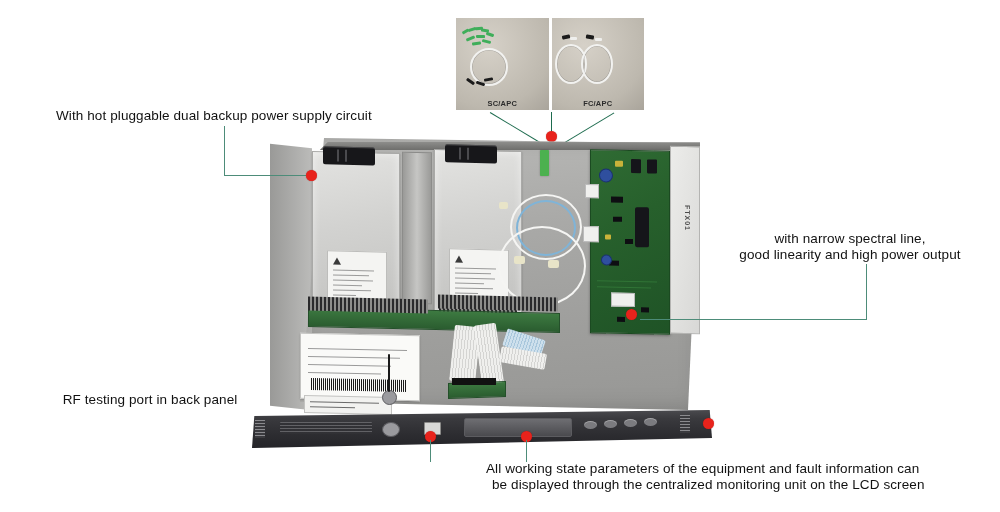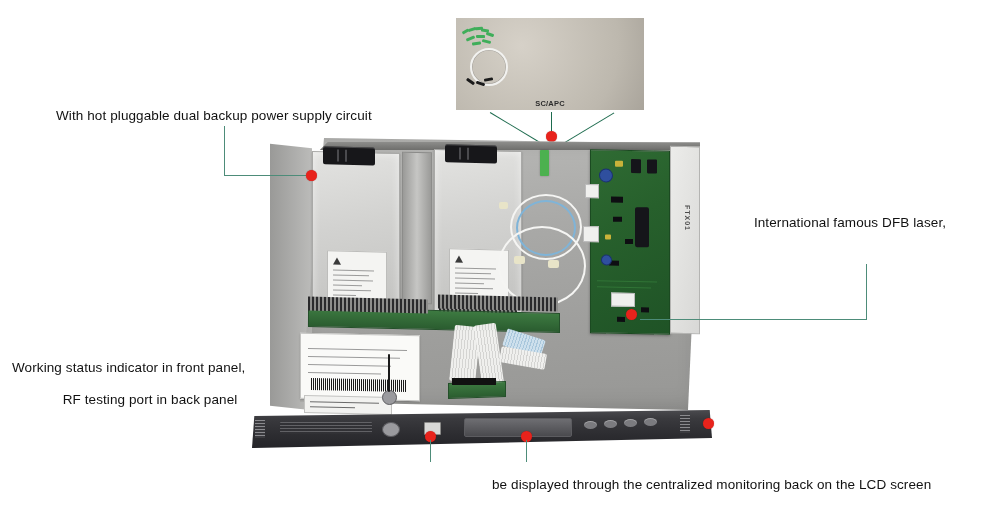--- a/index.html
+++ b/index.html
@@ -253,20 +253,30 @@
       <div class="conn green" style="left:10px;top:19px;width:9px;height:3px;transform:rotate(-22deg);"></div>
       <div class="conn green" style="left:20px;top:17px;width:9px;height:3px;transform:rotate(2deg);"></div>
       <div class="conn green" style="left:26px;top:22px;width:9px;height:3px;transform:rotate(14deg);"></div>
       <div class="conn green" style="left:16px;top:24px;width:9px;height:3px;transform:rotate(-8deg);"></div>
       <div class="conn black" style="left:10px;top:62px;width:9px;height:3px;transform:rotate(35deg);"></div>
       <div class="conn black" style="left:20px;top:64px;width:9px;height:3px;transform:rotate(18deg);"></div>
       <div class="conn black" style="left:28px;top:60px;width:9px;height:3px;transform:rotate(-10deg);"></div>
       <span class="cap">SC/APC</span>
     </div>
 
+    <div class="photo-cell">
+      <div class="bg"></div>
+      <div class="ring" style="left:3px;top:26px;width:28px;height:36px;"></div>
+      <div class="ring" style="left:29px;top:26px;width:28px;height:36px;"></div>
+      <div class="conn black" style="left:10px;top:17px;width:8px;height:3.5px;transform:rotate(-12deg);"></div>
+      <div class="conn black" style="left:34px;top:17px;width:8px;height:3.5px;transform:rotate(10deg);"></div>
+      <div class="conn white" style="left:18px;top:19px;width:7px;height:3px;"></div>
+      <div class="conn white" style="left:43px;top:20px;width:7px;height:3px;"></div>
+      <span class="cap">FC/APC</span>
+    </div>
 
   </div>
 
   <div class="diag" style="left:490px;top:112px;width:64px;transform:rotate(31deg);"></div>
   <div class="line v" style="left:551px;top:112px;height:22px;background:#1d6b4e;"></div>
   <div class="diag" style="left:614px;top:112px;width:64px;transform:rotate(149deg);"></div>
   <div class="dot" style="left:546px;top:131px;width:11px;height:11px;"></div>
 
   <div id="device">
 
@@ -382,30 +392,31 @@
       <div class="fp-btn" style="left:392px;top:8px;width:13px;height:8px;"></div>
       <div class="fp-ear" style="left:428px;top:5px;width:10px;height:18px;"></div>
     </div>
   </div>
 
   <div class="callout-text ct-left" style="left:56px;top:108px;">With hot pluggable dual backup power supply circuit</div>
   <div class="line v" style="left:224px;top:126px;height:50px;"></div>
   <div class="line h" style="left:224px;top:175px;width:88px;"></div>
   <div class="dot" style="left:306px;top:170px;width:11px;height:11px;"></div>
 
-  <div class="callout-text ct-center" style="left:710px;top:215px;width:280px;">International famous DFB laser,</div>
+  <div class="callout-text ct-center" style="left:710px;top:231px;width:280px;">with narrow spectral line,</div>
+  <div class="callout-text ct-center" style="left:710px;top:247px;width:280px;">good linearity and high power output</div>
   <div class="line v" style="left:866px;top:264px;height:56px;"></div>
   <div class="line h" style="left:640px;top:319px;width:227px;"></div>
   <div class="dot" style="left:626px;top:309px;width:11px;height:11px;"></div>
 
-  <div class="callout-text ct-left" style="left:12px;top:360px;">Working status indicator in front panel,</div>
   <div class="callout-text ct-center" style="left:12px;top:376px;width:276px;margin-top:16px;">RF testing port in back panel</div>
 
   <div class="dot" style="left:703px;top:418px;width:11px;height:11px;"></div>
 
   <div class="dot" style="left:425px;top:431px;width:11px;height:11px;"></div>
   <div class="line v" style="left:430px;top:440px;height:22px;"></div>
 
   <div class="dot" style="left:521px;top:431px;width:11px;height:11px;"></div>
   <div class="line v" style="left:526px;top:440px;height:22px;"></div>
-  <div class="callout-text ct-left" style="left:492px;top:477px;">be displayed through the centralized monitoring back on the LCD screen</div>
+  <div class="callout-text ct-left" style="left:486px;top:461px;">All working state parameters of the equipment and fault information can</div>
+  <div class="callout-text ct-left" style="left:492px;top:477px;">be displayed through the centralized monitoring unit on the LCD screen</div>
 
 </div>
 
 </body></html>

